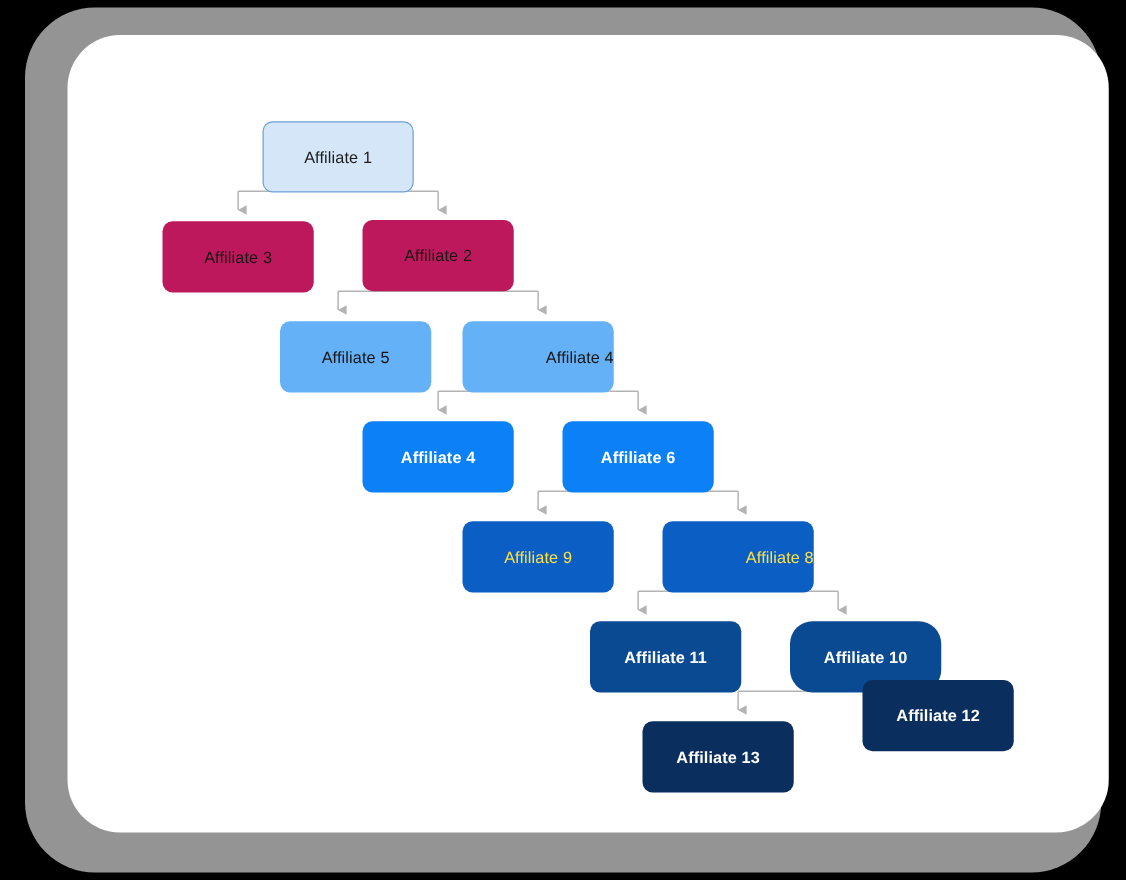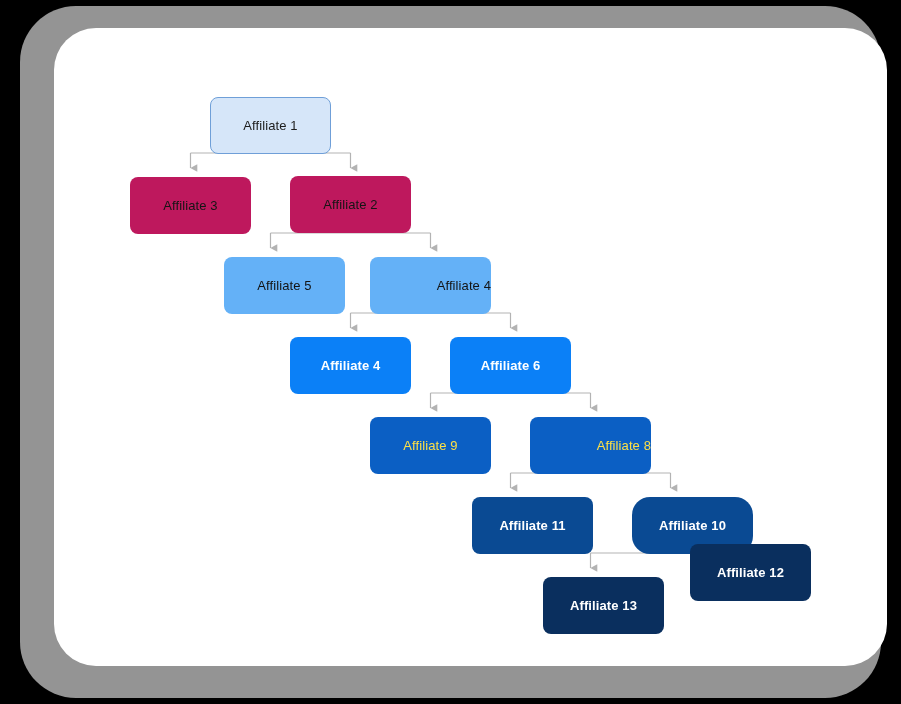--- a/index.html
+++ b/index.html
@@ -165,21 +165,21 @@
           </div>
           <div class="node t5" style="left: 476px; top: 389px; justify-content: flex-end;">
             <span>Affiliate 8</span>
           </div>
           <div class="node t6" style="left: 396px; top: 469px;">
             <span>Affiliate 11</span>
           </div>
           <div class="node t6" style="left: 556px; top: 469px; border-radius: 18px;">
             <span>Affiliate 10</span>
           </div>
-          <div class="node t7" style="left: 489px; top: 549px;">
+          <div class="node t7" style="left: 460px; top: 549px;">
             <span>Affiliate 13</span>
           </div>
           <div class="node t7" style="left: 636px; top: 516px;">
             <span>Affiliate 12</span>
           </div>
         </div>
     </div>
   </div>
 </div>
 

